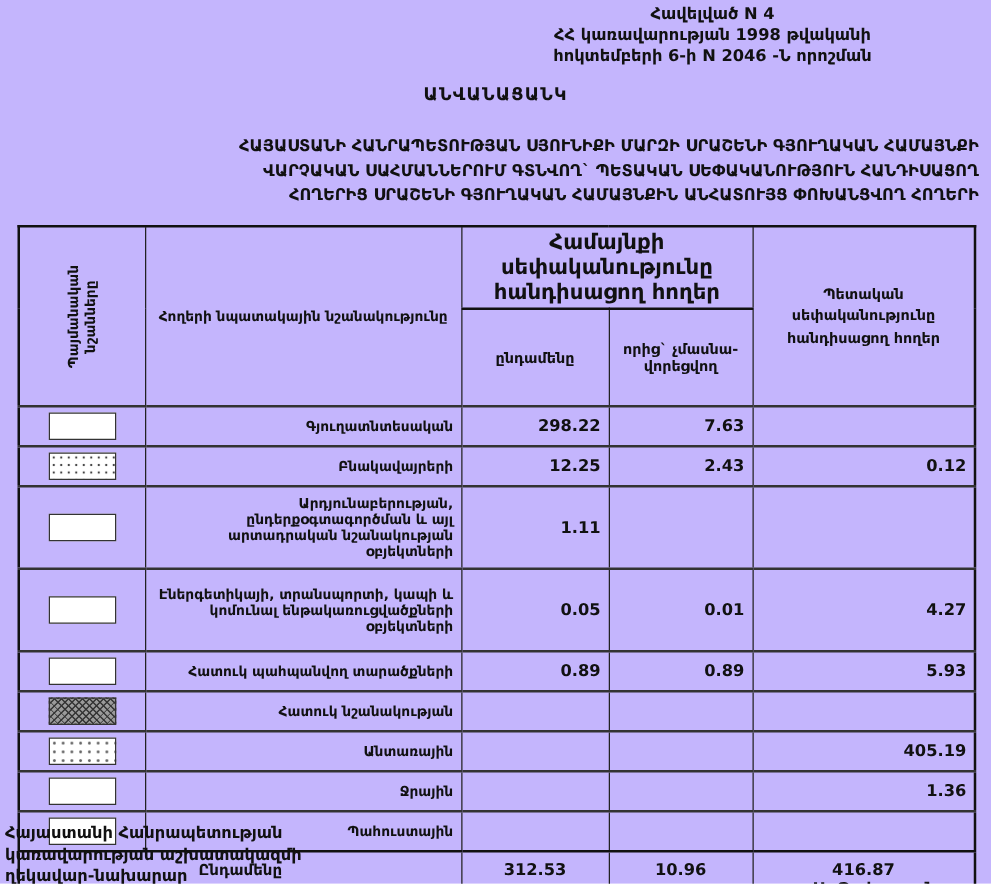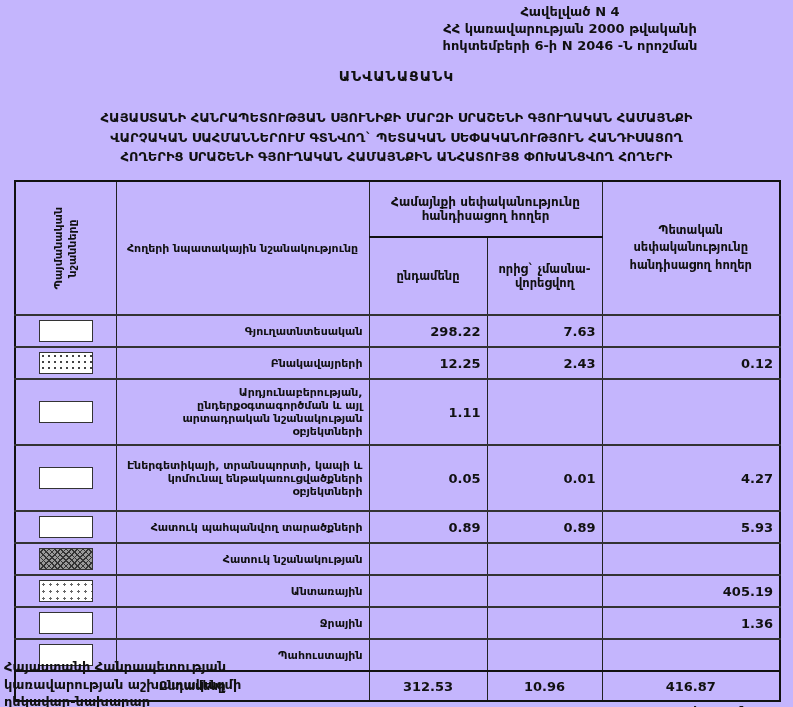--- a/index.html
+++ b/index.html
@@ -19,21 +19,21 @@
     white-space:nowrap;
   }
 
   
   .doc-title{
     position:absolute;top:68px;left:0;width:100%;
     text-align:center;font-size:14px;font-weight:bold;letter-spacing:1px;
   }
   .doc-heading{
     position:absolute;top:108px;left:10px;width:773px;
-    text-align:center;font-size:13px;font-weight:bold;line-height:1.5;
+    text-align:right;font-size:13px;font-weight:bold;line-height:1.5;
   }
 
   
   table.land{
     position:absolute;top:180px;left:14px;
     border-collapse:collapse;table-layout:fixed;
     width:765px;
     font-size:11px;font-weight:bold;color:#111;
   }
   table.land td,table.land th{
@@ -54,21 +54,21 @@
 
   th.vert-cell{height:120px;}
   .vert-text{
     writing-mode:vertical-rl;
     transform:rotate(180deg);
     margin:0 auto;
     font-size:11px;line-height:1.25;
     white-space:pre-line;
     max-height:118px;
   }
-  th.group-head{height:50px;font-size:12px;margin-top:17px;}
+  th.group-head{height:50px;font-size:17px;margin-top:17px;}
   th.sub-head{height:72px;font-size:11.5px;}
   th.state-head{font-size:11.5px;line-height:1.5;}
 
   tr.data-row{height:29px;}
   tr.data-row.tall{height:66px;}
   td.sym-cell{text-align:center;}
   .swatch{
     width:52px;height:20px;margin:2px auto;
     border:1px solid #333;background:#fff;
   }
@@ -104,21 +104,21 @@
     font-size:13px;font-weight:bold;white-space:nowrap;margin-top:24px;
   }
 </style>
 </head>
 <body>
 
 <div class="page">
 
   <div class="appendix">
     <div>Հավելված  N  4</div>
-    <div>ՀՀ կառավարության 2000 թվականի</div>
+    <div>ՀՀ կառավարության 1998 թվականի</div>
     <div>հոկտեմբերի  6-ի N 2046 -Ն  որոշման</div>
   </div>
 
   <div class="doc-title">ԱՆՎԱՆԱՑԱՆԿ</div>
 
   <div class="doc-heading">
     <div>ՀԱՅԱՍՏԱՆԻ ՀԱՆՐԱՊԵՏՈՒԹՅԱՆ ՍՅՈՒՆԻՔԻ ՄԱՐԶԻ ՍՐԱՇԵՆԻ ԳՅՈՒՂԱԿԱՆ ՀԱՄԱՅՆՔԻ</div>
     <div>ՎԱՐՉԱԿԱՆ ՍԱՀՄԱՆՆԵՐՈՒՄ ԳՏՆՎՈՂ` ՊԵՏԱԿԱՆ ՍԵՓԱԿԱՆՈՒԹՅՈՒՆ ՀԱՆԴԻՍԱՑՈՂ</div>
     <div>ՀՈՂԵՐԻՑ ՍՐԱՇԵՆԻ ԳՅՈՒՂԱԿԱՆ ՀԱՄԱՅՆՔԻՆ ԱՆՀԱՏՈՒՅՑ ՓՈԽԱՆՑՎՈՂ ՀՈՂԵՐԻ</div>
   </div>

